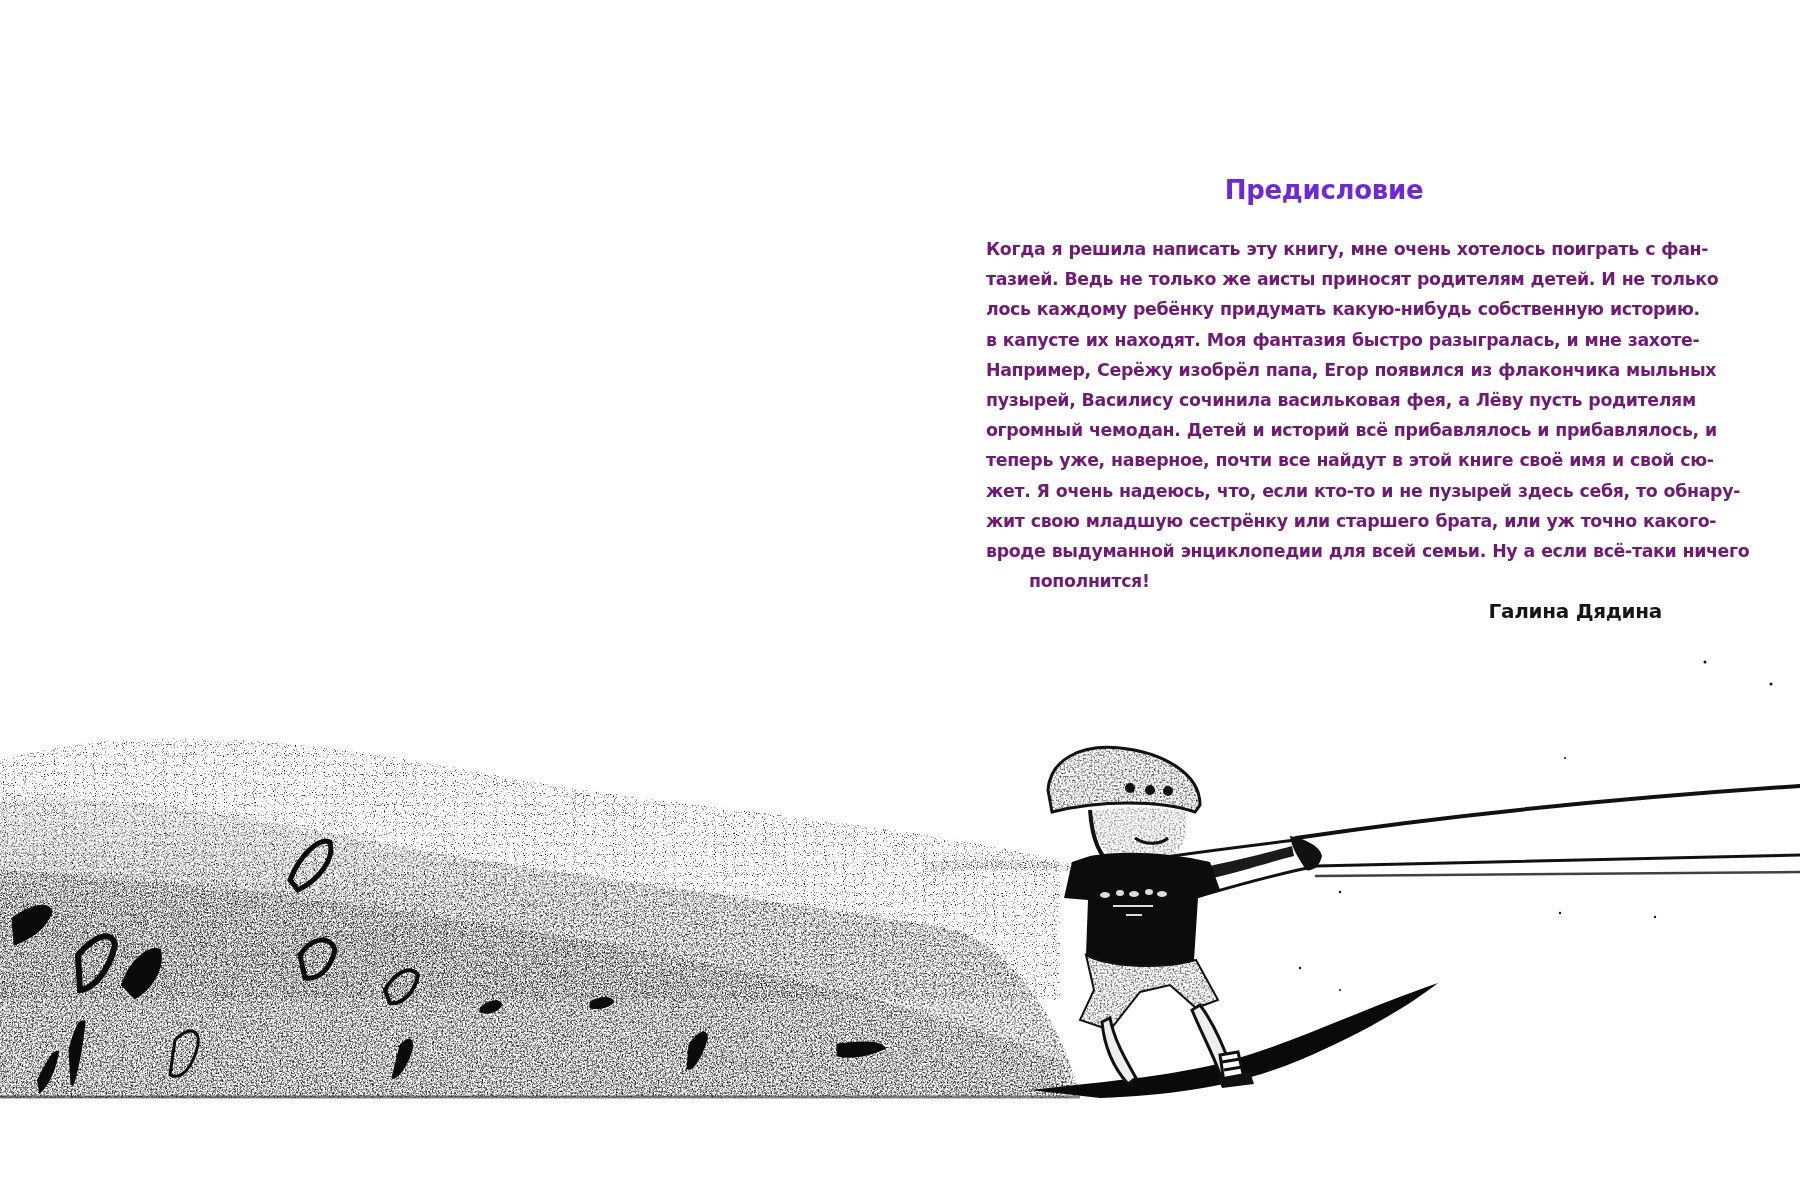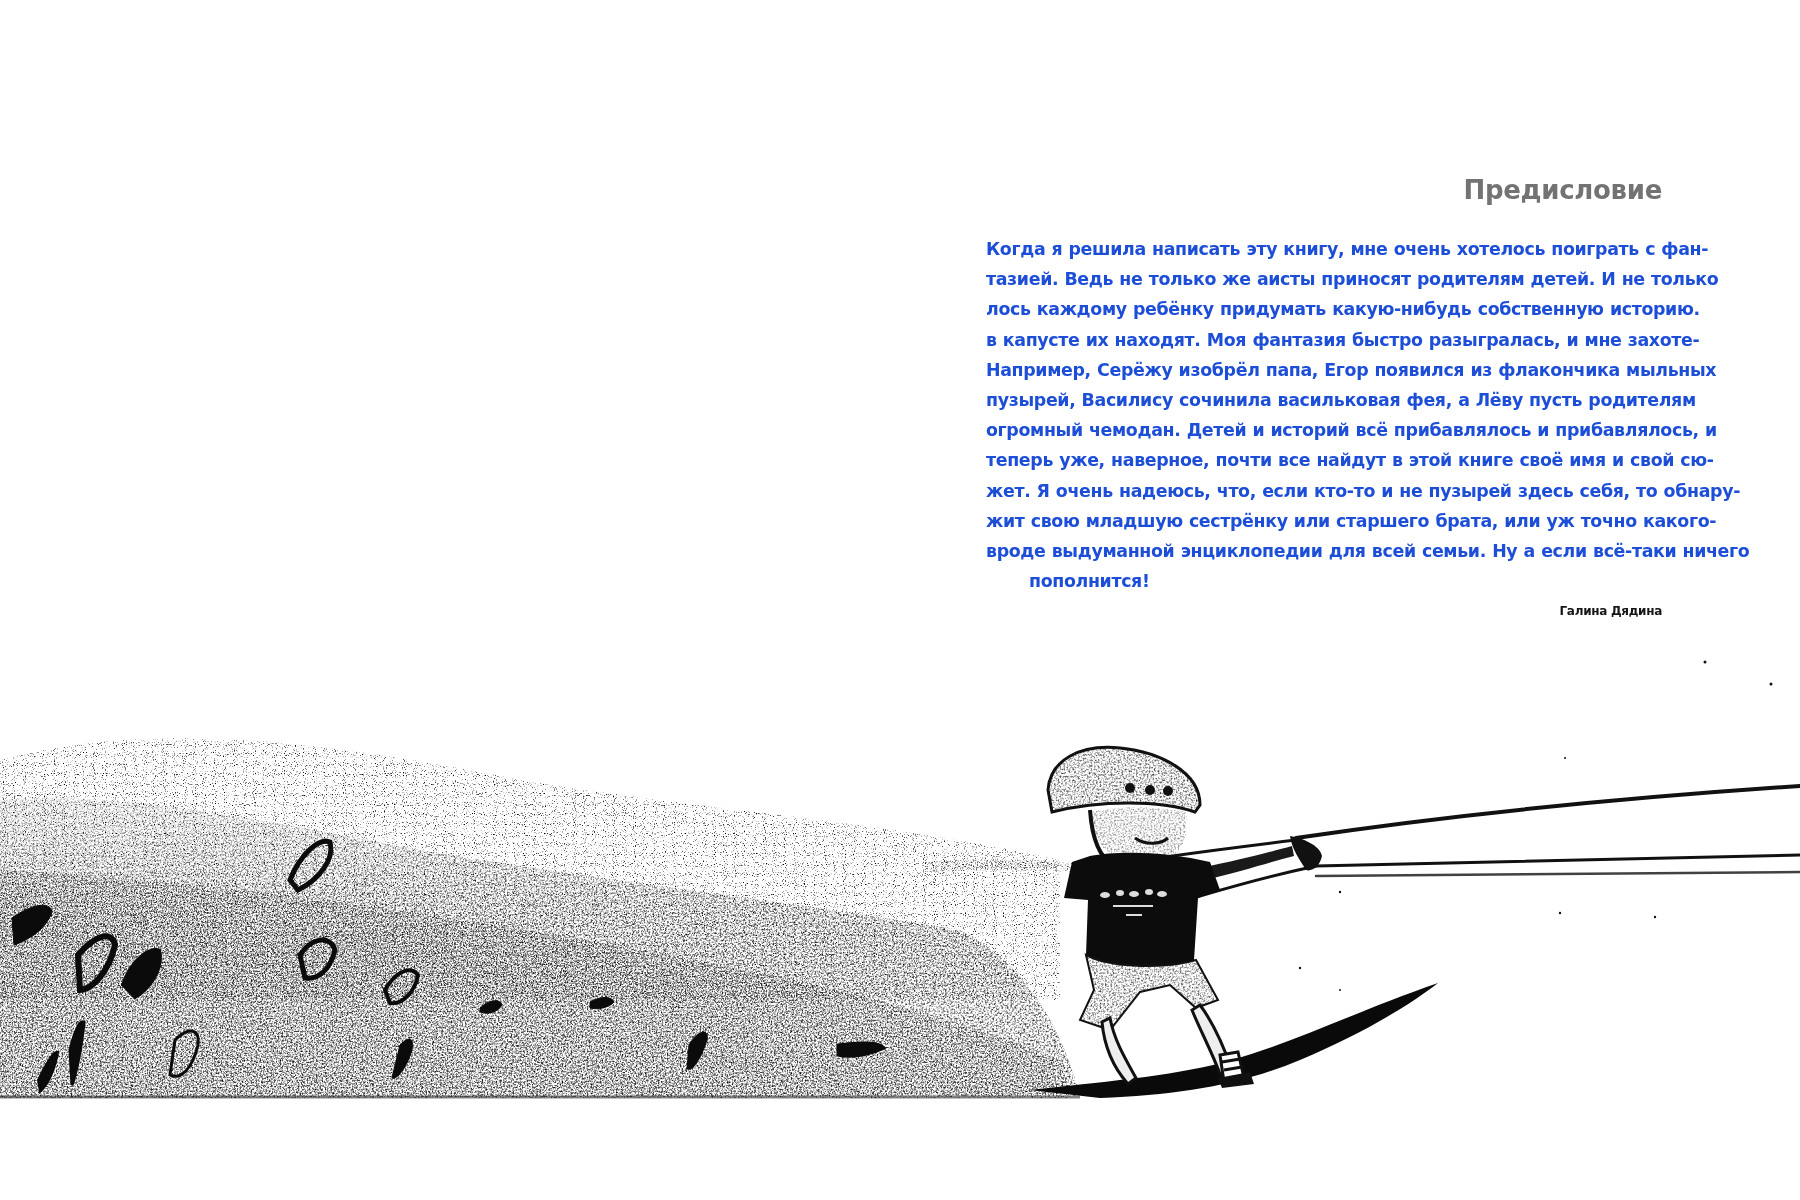--- a/index.html
+++ b/index.html
@@ -1,25 +1,25 @@
 <!DOCTYPE html>
 <html><head>
 <meta charset="utf-8">
 <style>
   html, body { margin: 0; padding: 0; background: #ffffff; }
   body { width: 1800px; height: 1200px; position: relative; overflow: hidden; font-family: "DejaVu Sans", sans-serif; color: #111; }
   .page { position: absolute; left: 0; top: 0; width: 1800px; height: 1200px; background: #fff; }
   .left-page { position: absolute; left: 0; top: 0; width: 900px; height: 1200px; }
   .right-page { position: absolute; left: 900px; top: 0; width: 900px; height: 1200px; }
   .text-column { position: absolute; left: 986px; top: 170px; width: 676px; }
-  .title { text-align: right; font-family: "DejaVu Sans", sans-serif; font-weight: bold; font-size: 26px; letter-spacing: -0.3px; margin: 0 0 24px 0; line-height: 40px; color: #737373; }
-  .body-text { font-family: "DejaVu Sans", sans-serif; font-weight: bold; font-size: 17.4px; line-height: 30.2px; text-align: justify; hyphens: manual; margin: 0; color: #1d4ed8; letter-spacing: -0.35px; word-spacing: 0.5px; }
+  .title { text-align: center; font-family: "DejaVu Sans", sans-serif; font-weight: bold; font-size: 26px; letter-spacing: -0.3px; margin: 0 0 24px 0; line-height: 40px; color: #6d28d9; }
+  .body-text { font-family: "DejaVu Sans", sans-serif; font-weight: bold; font-size: 17.4px; line-height: 30.2px; text-align: justify; hyphens: manual; margin: 0; color: #701a75; letter-spacing: -0.35px; word-spacing: 0.5px; }
   .body-line { display: block; text-align: justify; text-align-last: justify; white-space: nowrap; overflow: visible; }
   .body-line.last { text-align-last: left; margin-left: 43px; }
-  .signature { text-align: right; font-family: "DejaVu Sans", sans-serif; font-weight: bold; font-size: 12px; line-height: 30px; margin-top: 0; color: #161616; letter-spacing: -0.3px; }
+  .signature { text-align: right; font-family: "DejaVu Sans", sans-serif; font-weight: bold; font-size: 20px; line-height: 30px; margin-top: 0; color: #161616; letter-spacing: -0.3px; }
   .illustration { position: absolute; left: 0; top: 0; width: 1800px; height: 1200px; pointer-events: none; }
 </style>
 </head>
 <body>
 
 <div class="page">
   <div class="left-page"></div>
   <div class="right-page"></div>
 
   <svg class="illustration" viewBox="0 0 1800 1200" width="1800" height="1200" xmlns="http://www.w3.org/2000/svg">

